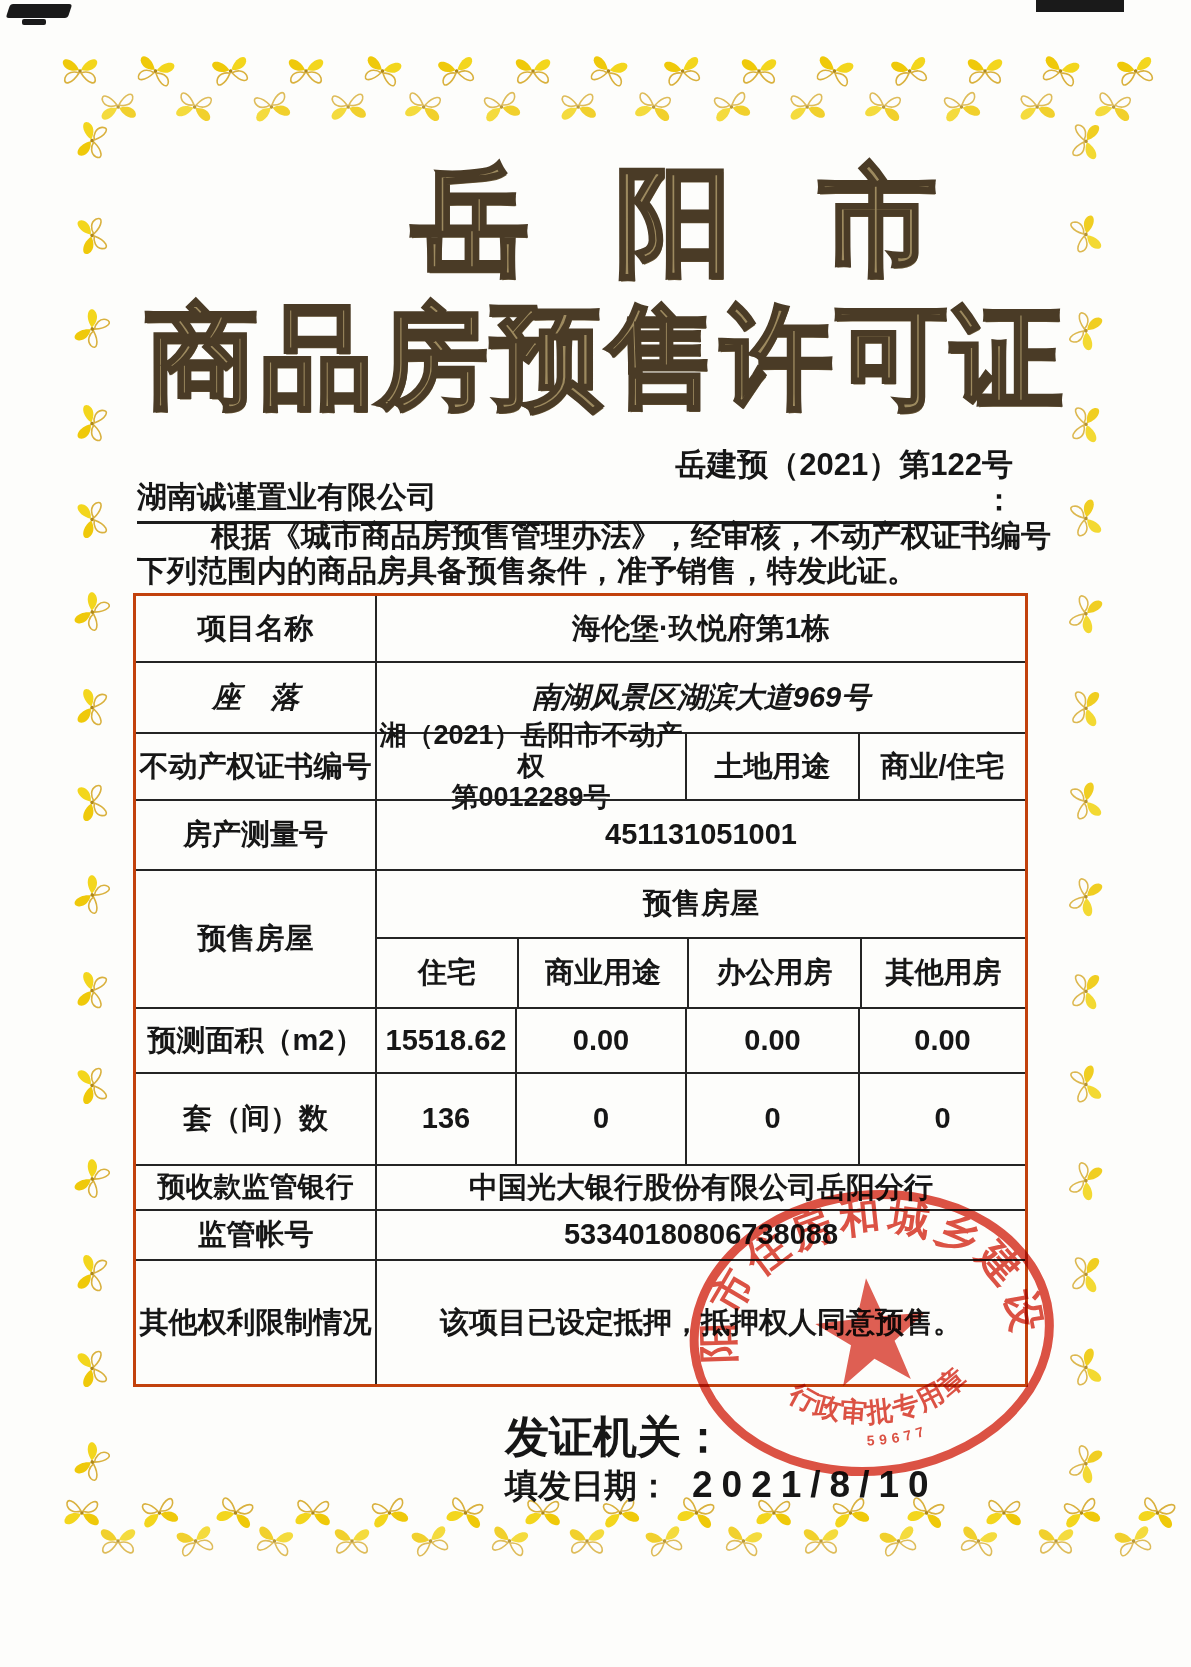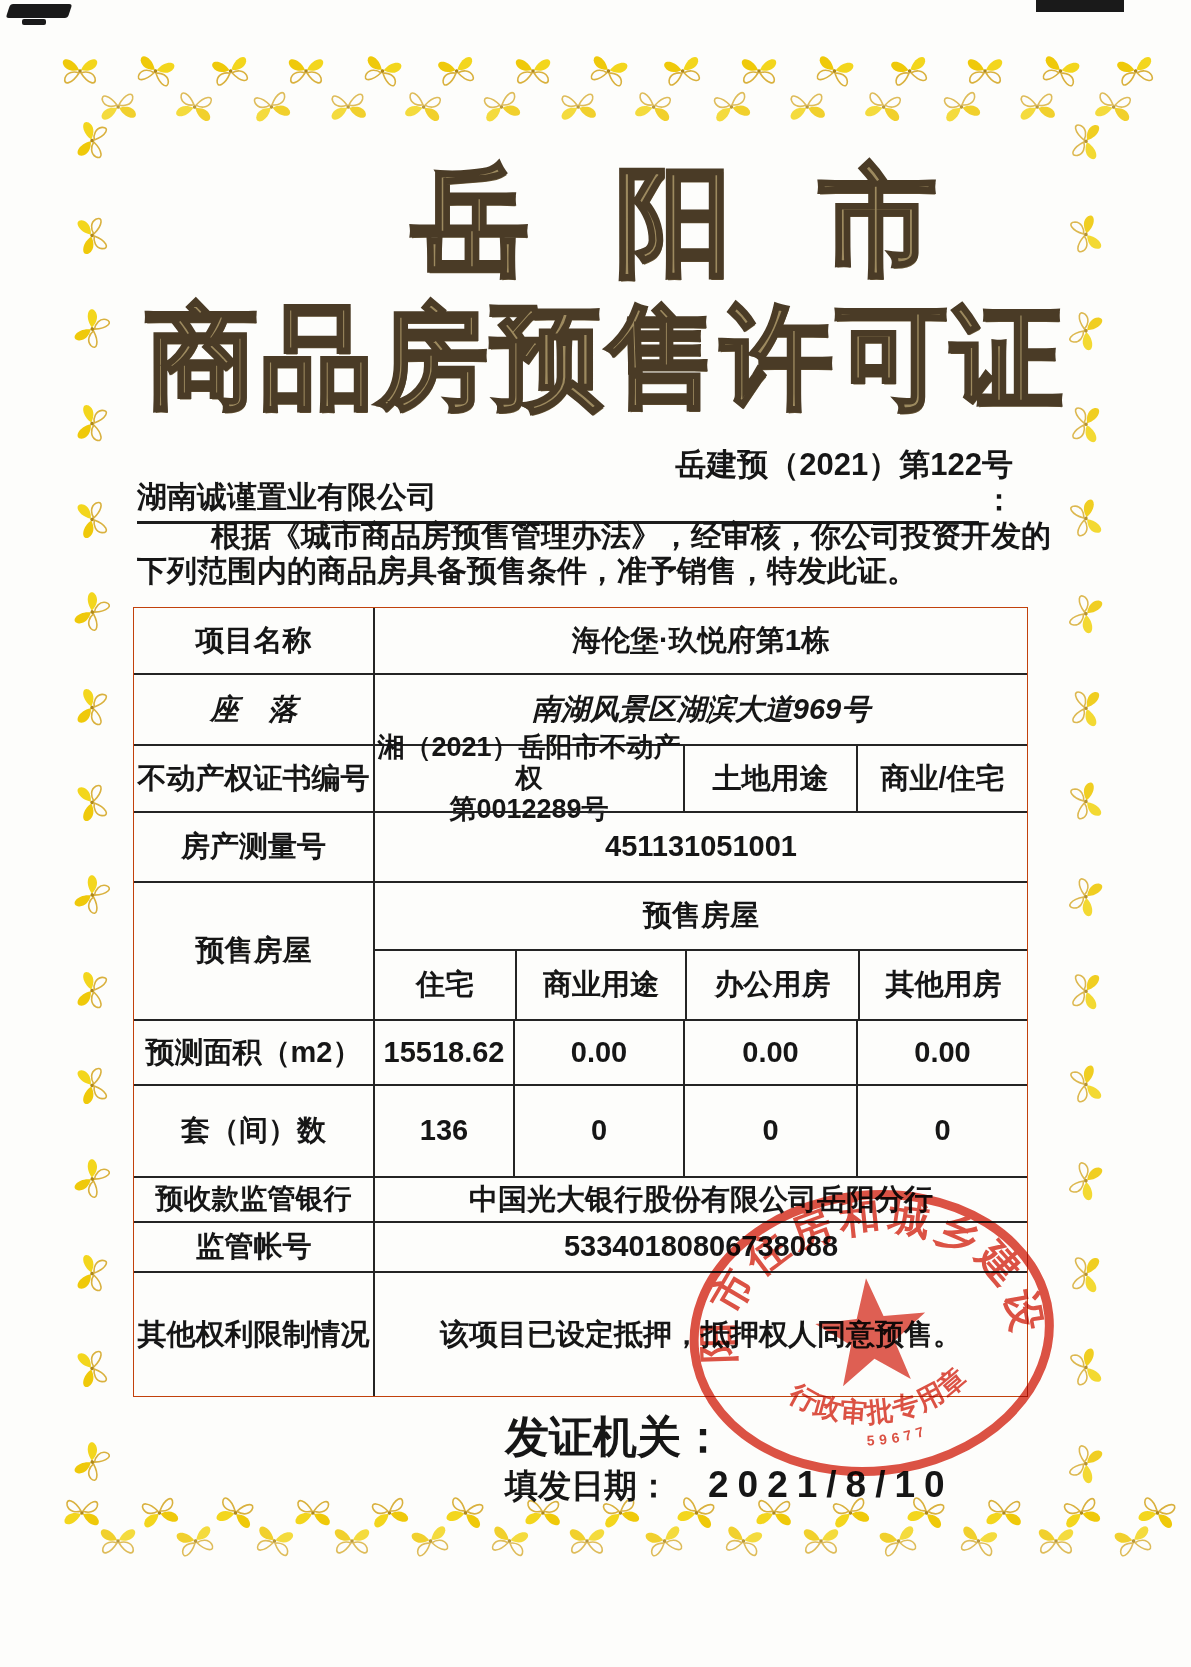--- a/index.html
+++ b/index.html
@@ -34,22 +34,22 @@
   .company-underline{
     width:842px;border-bottom:3px solid #1d1d1d;
     font-size:30px;font-weight:700;padding-bottom:3px;
   }
   .company-colon{font-size:30px;font-weight:700;margin-left:5px;padding-bottom:3px;}
   .para{position:absolute;left:137px;font-size:30px;font-weight:700;white-space:nowrap;z-index:3;}
   .para1{top:516px;padding-left:74px;}
   .para2{top:551px;}
   
   .tbl{
-    position:absolute;left:133px;top:607px;width:895px;z-index:3;
-    border:1px solid #c2410c;box-sizing:border-box;
+    position:absolute;left:133px;top:593px;width:895px;z-index:3;
+    border:3px solid #c2410c;box-sizing:border-box;
     display:flex;flex-direction:column;
     font-weight:700;font-size:29px;
     background:transparent;
   }
   .trow{display:flex;border-top:2px solid #242424;box-sizing:border-box;}
   .trow:first-child{border-top:none;}
   .tcell{
     display:flex;align-items:center;justify-content:center;text-align:center;
     border-left:2px solid #242424;box-sizing:border-box;line-height:1.15;
   }
@@ -62,21 +62,21 @@
   .w-c4{flex:1;}
   .w-val2{width:310px;flex:0 0 auto;}
   .cert-cell{flex-direction:column;font-size:27px;line-height:31px;}
   .presale-right{flex:1;display:flex;flex-direction:column;border-left:2px solid #242424;box-sizing:border-box;}
   .presale-header{height:68px;display:flex;align-items:center;justify-content:center;border-bottom:2px solid #242424;box-sizing:border-box;}
   .presale-sub{display:flex;flex:1;}
   .presale-sub .tcell:first-child{border-left:none;}
   
   .authority{position:absolute;left:505px;top:1408px;font-size:44px;font-weight:700;z-index:3;}
   .dateline{position:absolute;left:505px;top:1464px;font-size:33px;font-weight:700;z-index:3;display:flex;align-items:baseline;}
-  .date-value{margin-left:38px;font-size:37px;letter-spacing:9px;}
+  .date-value{margin-left:22px;font-size:37px;letter-spacing:9px;}
   
   .seal{
     position:absolute;left:672px;top:1168px;width:400px;height:335px;z-index:5;
     transform:rotate(-6deg);
     mix-blend-mode:multiply;opacity:.88;pointer-events:none;
   }
   .seal text{font-family:"Liberation Sans",sans-serif;font-weight:700;}
 </style>
 </head>
 <body>
@@ -719,21 +719,21 @@
   <div class="title title1">岳阳市</div>
   <div class="title title2">商品房预售许可证</div>
 
   <div class="doc-number">岳建预（2021）第122号</div>
 
   <div class="company-line">
     <span class="company-underline">湖南诚谨置业有限公司</span>
     <span class="company-colon">：</span>
   </div>
 
-  <div class="para para1">根据《城市商品房预售管理办法》，经审核，你公司投资开发的</div>
+  <div class="para para1">根据《城市商品房预售管理办法》，经审核，不动产权证书编号</div>
   <div class="para para2">下列范围内的商品房具备预售条件，准予销售，特发此证。</div>
 
   <div class="tbl">
 
     <div class="trow" style="height:65px;">
       <div class="tcell w-label">项目名称</div>
       <div class="tcell w-rest">海伦堡·玖悦府第1栋</div>
     </div>
 
     <div class="trow" style="height:71px;font-style:italic;">

